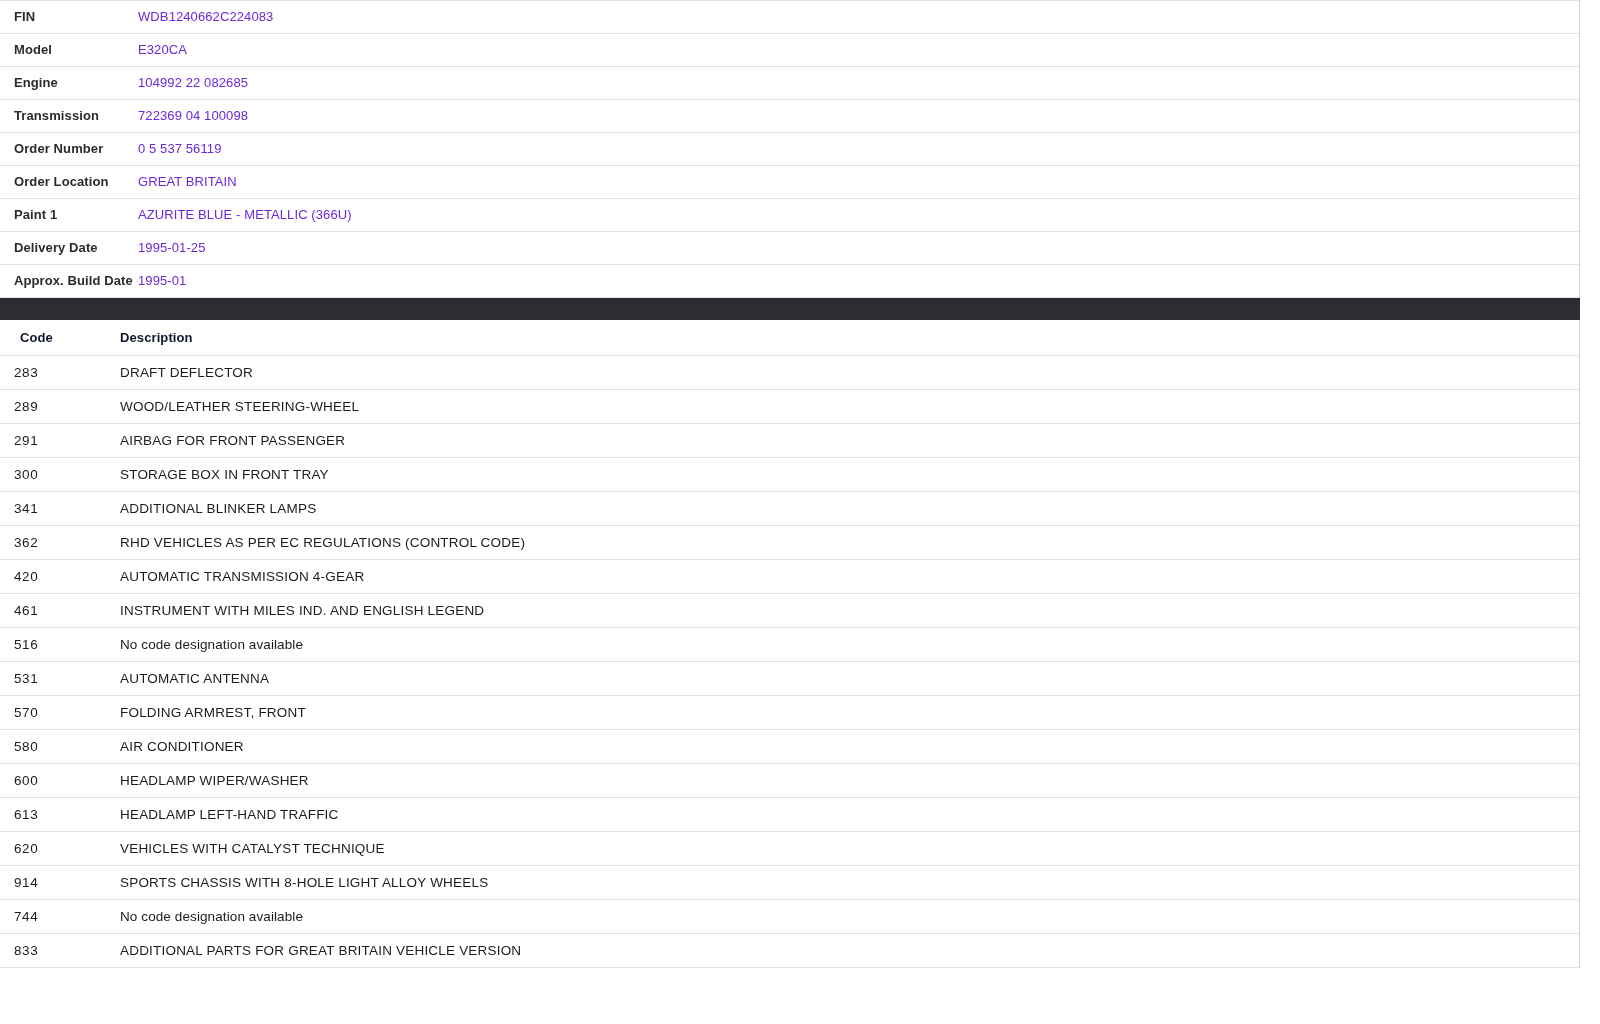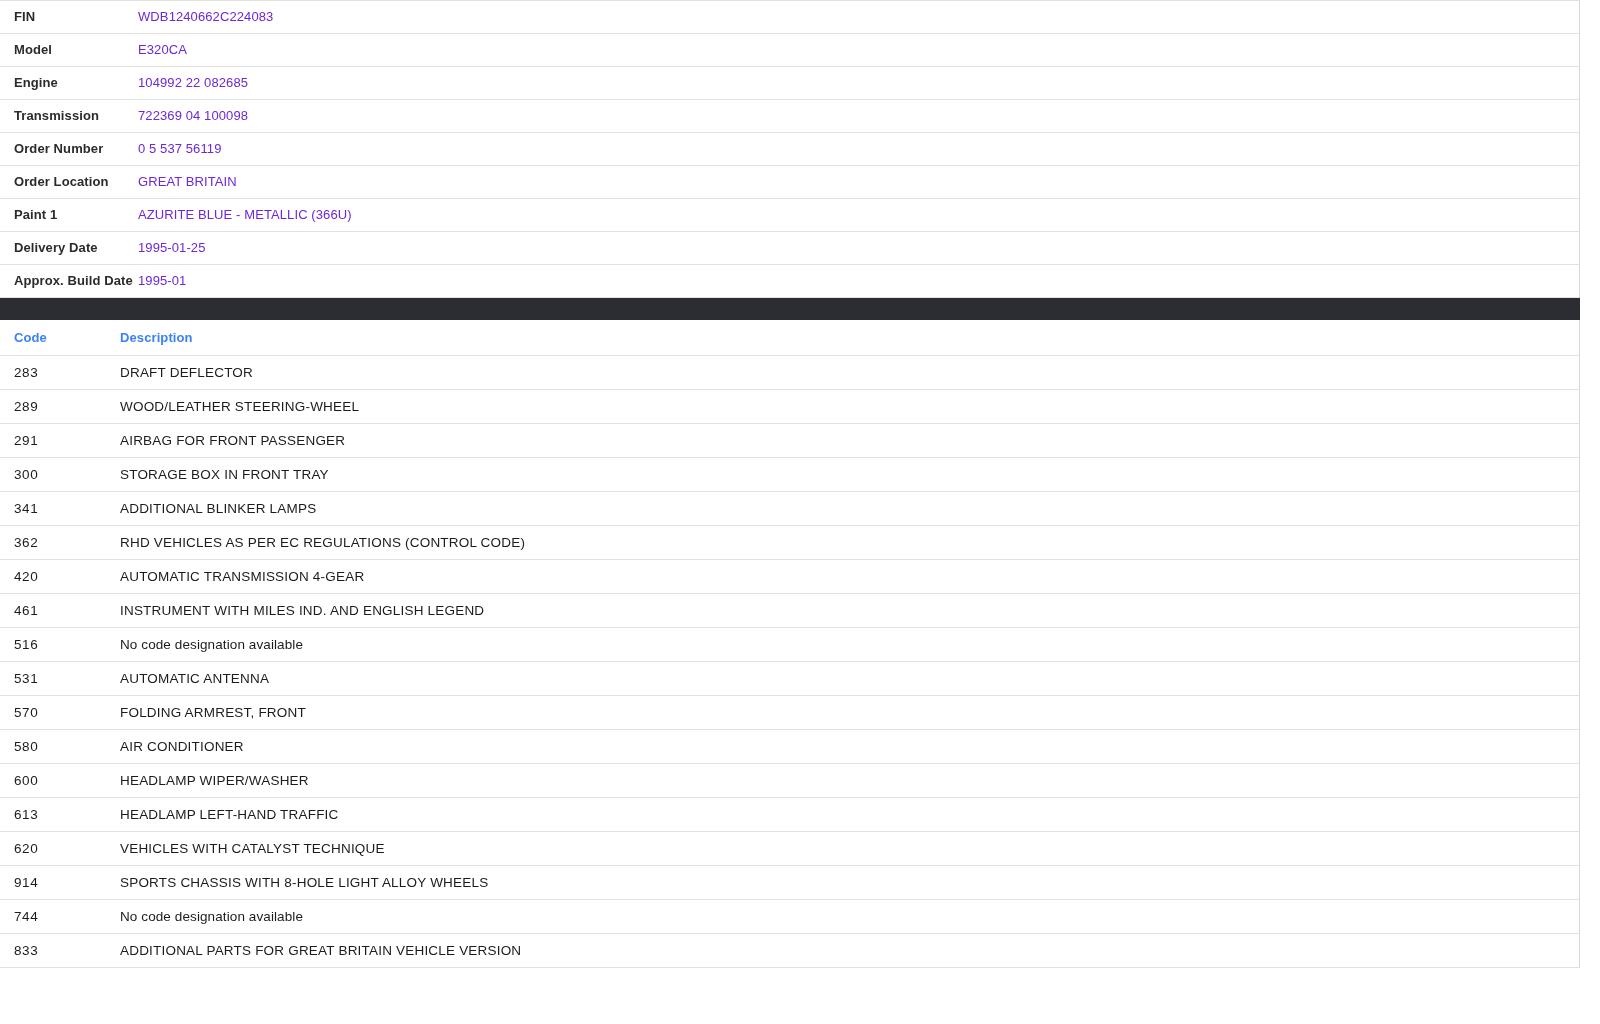--- a/index.html
+++ b/index.html
@@ -67,22 +67,22 @@
   }
   table.codes {
     width: 100%;
     border-collapse: collapse;
     table-layout: fixed;
   }
   table.codes th {
     text-align: left;
     font-size: 13px;
     font-weight: bold;
-    color: #3b82f6;
-    padding: 10px 0 10px 14px;
+    color: #0f172a;
+    padding: 10px 0 10px 20px;
     border-bottom: 1px solid #e2e2e2;
     height: 32px;
     letter-spacing: 0.1px;
   }
   table.codes th.code-col { width: 60px; }
   table.codes th.desc-col { padding-left: 60px; }
   table.codes td {
     border-bottom: 1px solid #e2e2e2;
     font-size: 13.5px;
     padding: 9px 0 9px 14px;

